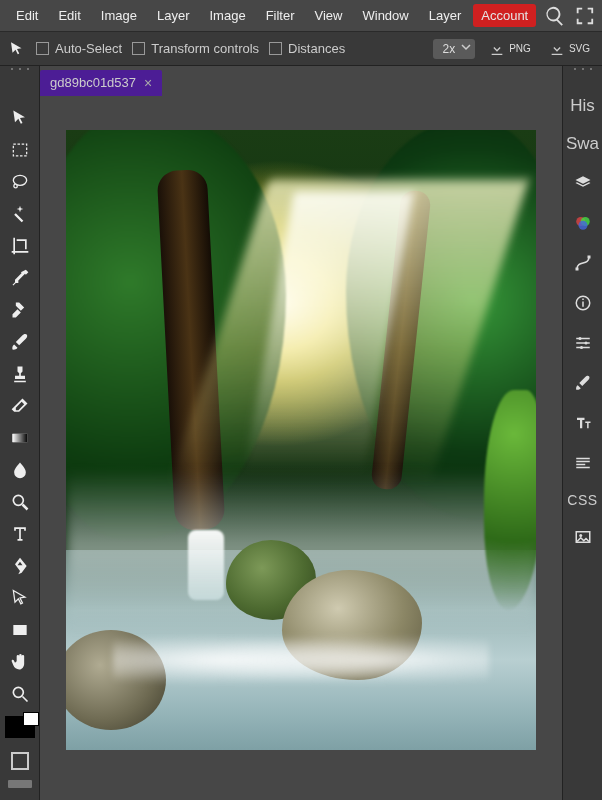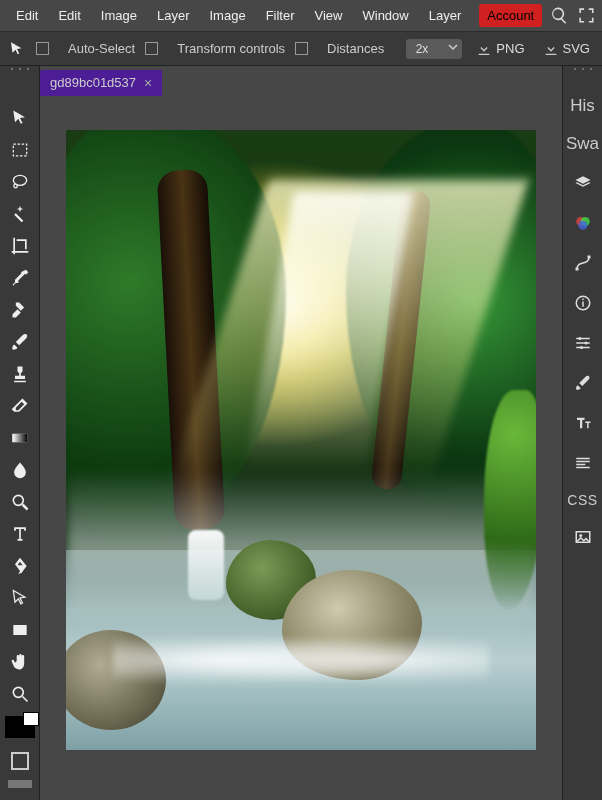--- a/index.html
+++ b/index.html
@@ -1,31 +1,31 @@
 <!DOCTYPE html>
 <html><head>
 <meta charset="utf-8">
 <style>
 * { margin:0; padding:0; box-sizing:border-box; font-family:Arial,Helvetica,sans-serif; -webkit-font-smoothing:antialiased; }
 body { width:602px; height:800px; background:#474747; color:#ddd; font-size:13px; overflow:hidden; position:relative; }
 
 
 .menubar { height:32px; background:#474747; display:flex; align-items:center; padding:0 6px; gap:0; border-bottom:1px solid #2a2a2a; }
 .menubar .item { padding:6px 10px; color:#eee; cursor:pointer; font-size:13px; }
-.menubar .account { background:#d02020; color:#000000; border-radius:3px; padding:4px 8px; margin-left:8px; }
+.menubar .account { background:#d02020; color:#e5e5e5; border-radius:3px; padding:4px 8px; margin-left:2px; }
 .menubar .spacer { flex:1; }
 .menubar .iconbtn { width:24px; height:24px; display:flex; align-items:center; justify-content:center; margin-left:8px; }
 
 
 .optbar { height:34px; background:#393939; display:flex; align-items:center; padding:0 8px; gap:10px; border-bottom:1px solid #222; }
 .optbar .arrow { width:18px; height:18px; display:flex; align-items:center; justify-content:center; }
-.chk { display:flex; align-items:center; gap:19px; color:#ccc; font-size:13px; }
+.chk { display:flex; align-items:center; gap:6px; color:#ccc; font-size:13px; }
 .chk .box { width:13px; height:13px; border:1px solid #999; background:#3a3a3a; }
-.zoom { background:#5a5a5a; color:#ddd; padding:3px 4px 3px 10px; border-radius:3px; display:flex; align-items:flex-start; gap:20px; font-size:12px; }
-.exportbtn { display:flex; align-items:center; gap:4px; color:#ddd; font-size:13px; padding:2px 4px; }
+.zoom { background:#5a5a5a; color:#ddd; padding:3px 4px 3px 10px; border-radius:3px; display:flex; align-items:flex-start; gap:6px; font-size:12px; }
+.exportbtn { display:flex; align-items:center; gap:4px; color:#ddd; font-size:10px; padding:2px 4px; }
 .dlicon { width:16px; height:16px; }
 
 
 .tabbar { position:absolute; top:66px; left:40px; right:40px; height:30px; display:flex; align-items:flex-end; }
 .tab { background:#4c1d95; color:#ccc; padding:5px 10px; font-size:13px; display:flex; align-items:flex-start; gap:8px; border-radius:2px 2px 0 0; }
 .tab .close { color:#aaa; font-size:14px; }
 
 
 .tools { position:absolute; top:66px; left:0; width:40px; bottom:0; background:#393939; display:flex; flex-direction:column; align-items:center; padding-top:36px; gap:0; border-right:1px solid #222;}
 .tools .grip { position:absolute; top:2px; width:30px; height:8px; display:flex; gap:6px; justify-content:center;}

